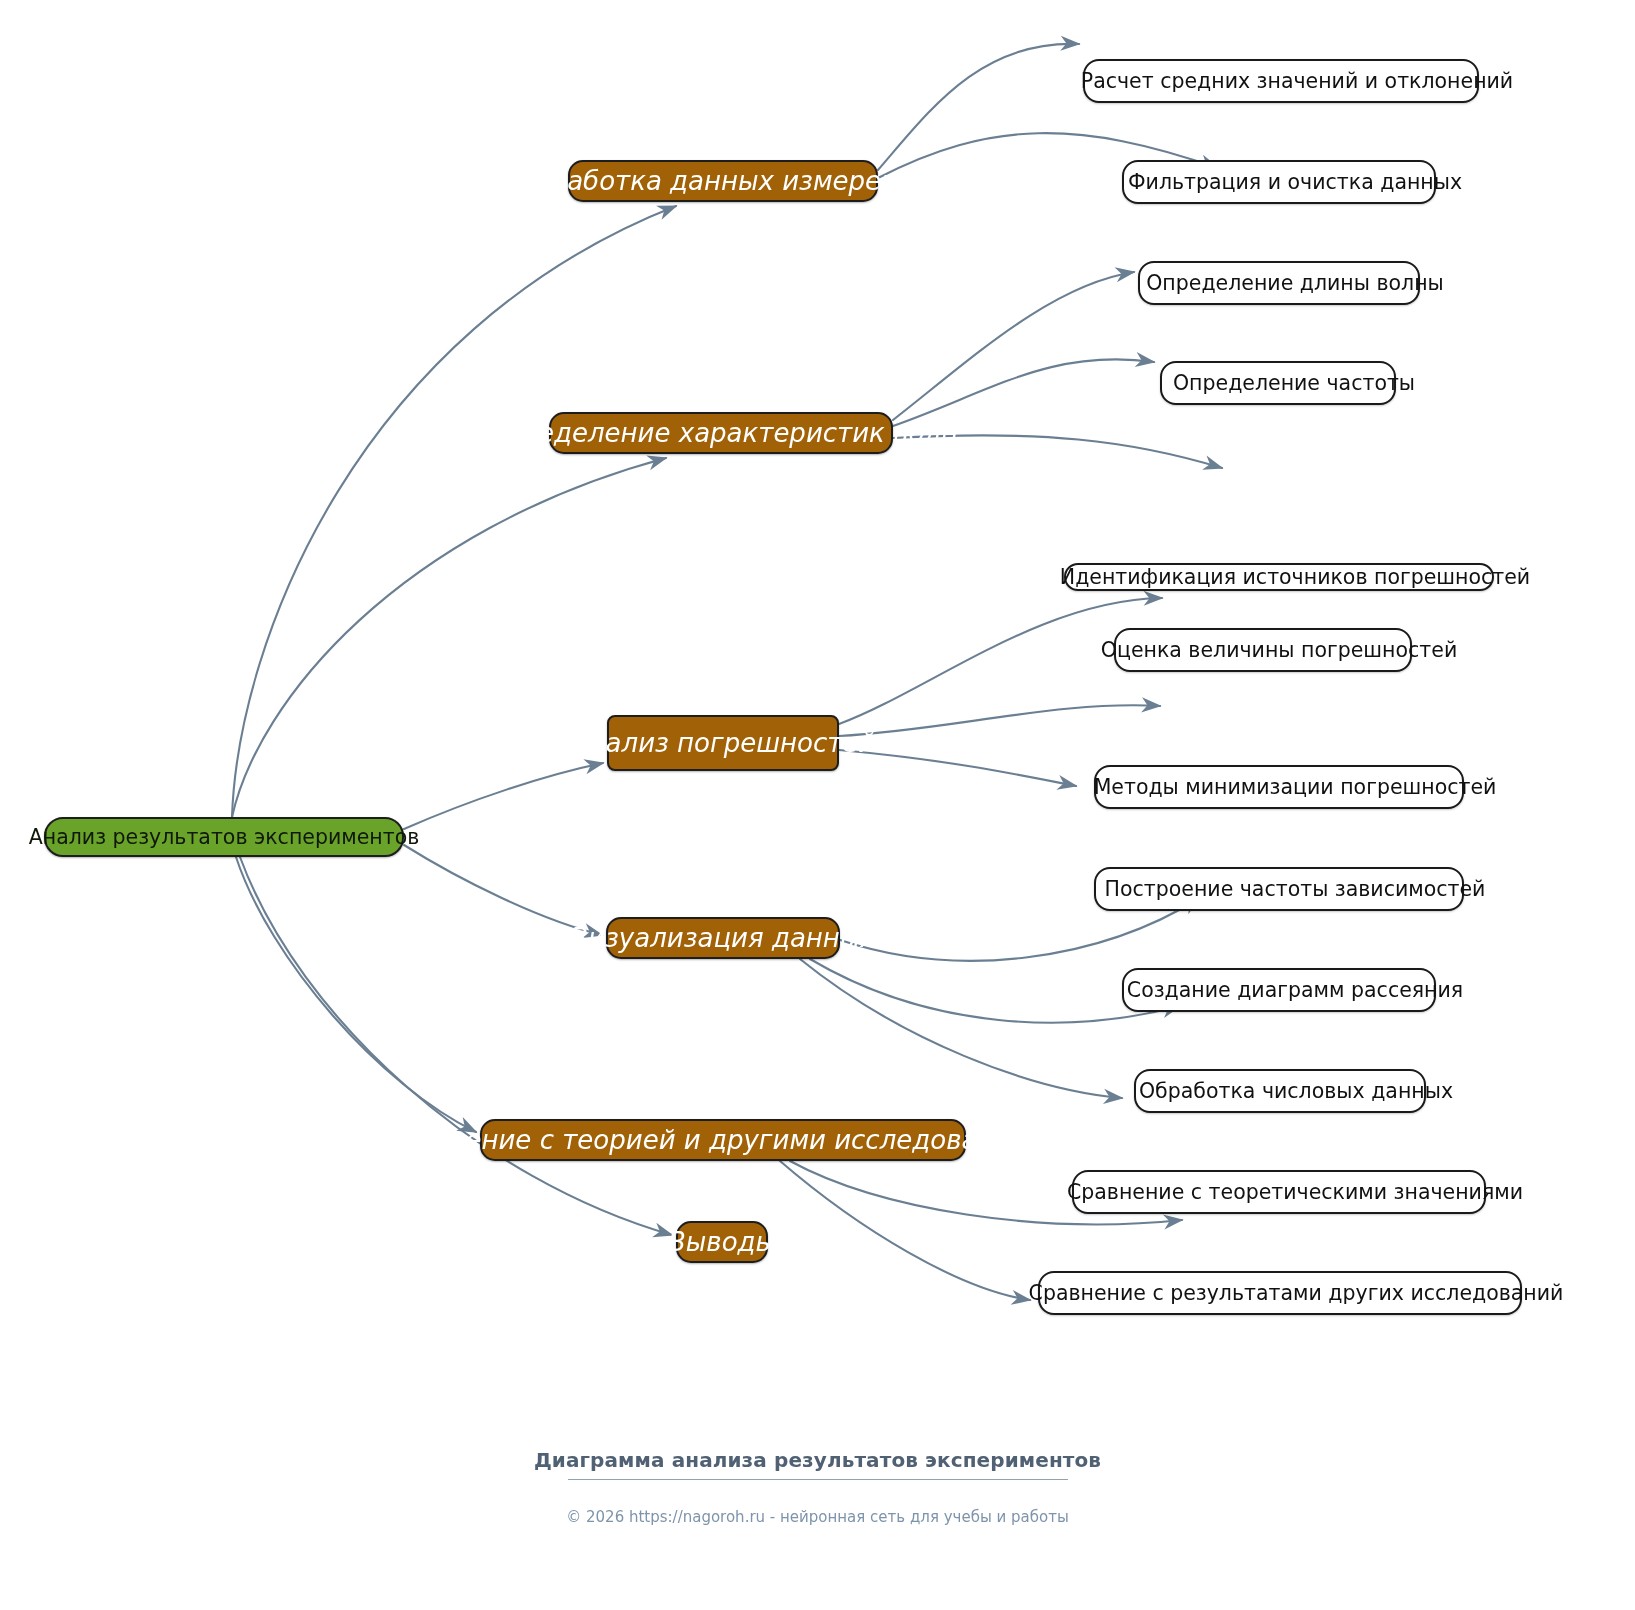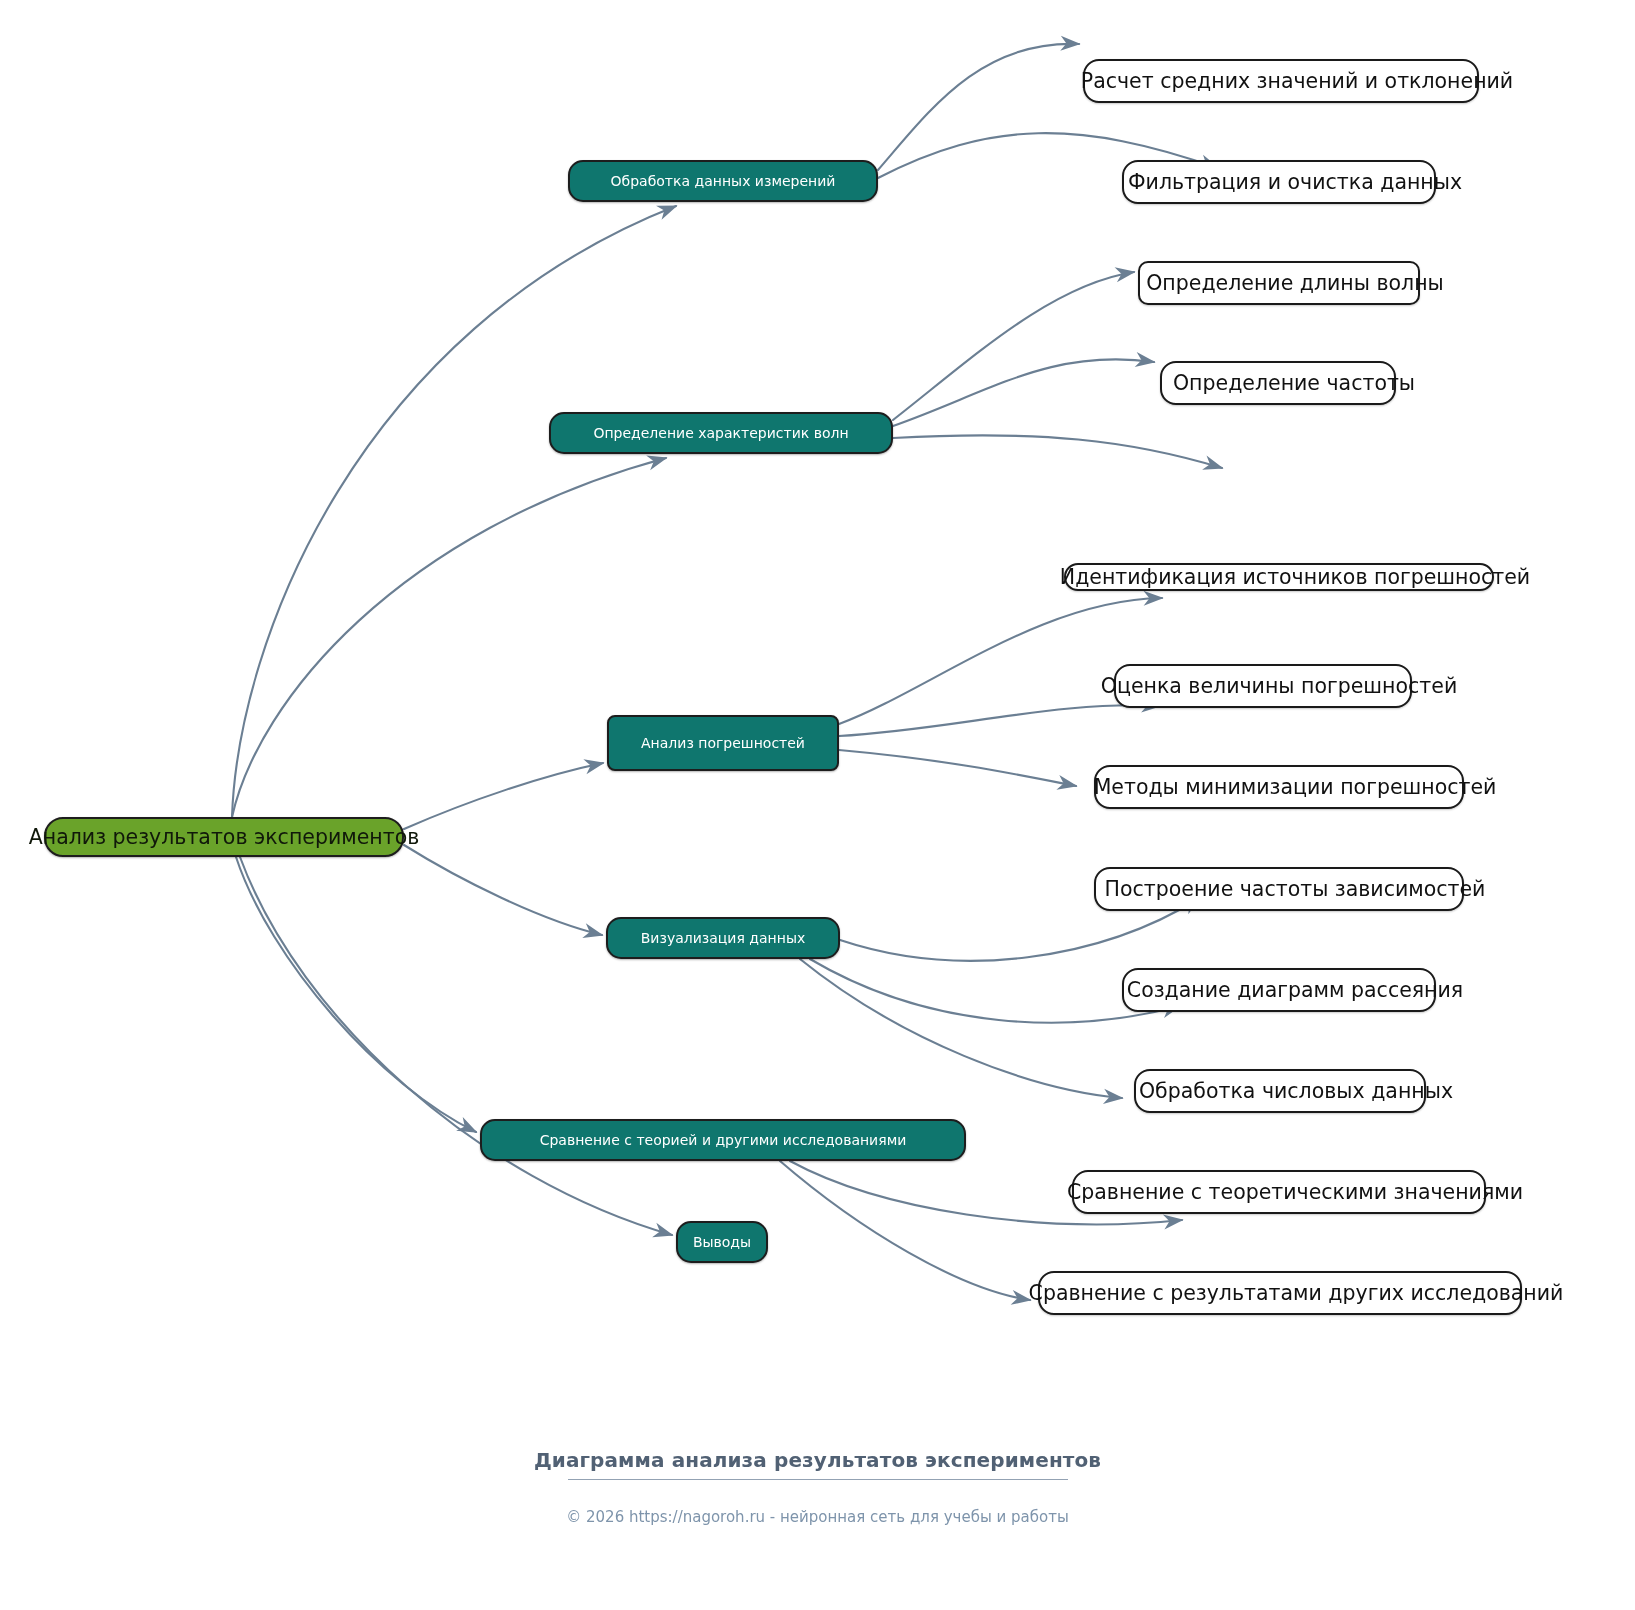--- a/index.html
+++ b/index.html
@@ -37,26 +37,27 @@
   }
   .node-root {
     background: #6aa32a;
     border: 2px solid #1d1d1d;
     color: #10180a;
     font-size: 20.5px;
     border-radius: 19px;
     box-shadow: 0 1px 2px rgba(0,0,0,0.30);
   }
   .node-branch {
-    background: #0f766e;
+    background: #a16207;
     border: 2px solid #1d1d1d;
     color: #ffffff;
-    font-size: 14px;
+    font-size: 26px;
     border-radius: 15px;
     box-shadow: 0 1px 2px rgba(0,0,0,0.30);
+    font-style: italic;
   }
   .node-leaf {
     background: #ffffff;
     border: 2px solid #1a1a1a;
     color: #111111;
     font-size: 20.5px;
     border-radius: 16px;
     box-shadow: 0 1px 2px rgba(0,0,0,0.22);
     padding-left: 32px;
   }
@@ -127,34 +128,34 @@
   <div class="node node-leaf" id="node-b1c1" style="left: 1083px; top: 59px; width: 396px; height: 44px;">
     <span>Расчет средних значений и отклонений</span>
   </div>
   <div class="node node-leaf" id="node-b1c2" style="left: 1122px; top: 160px; width: 314px; height: 44px;">
     <span>Фильтрация и очистка данных</span>
   </div>
 
   <div class="node node-branch" id="node-b2" style="left: 549px; top: 412px; width: 344px; height: 42px;">
     <span>Определение характеристик волн</span>
   </div>
-  <div class="node node-leaf" id="node-b2c1" style="left: 1138px; top: 261px; width: 282px; height: 44px; border-radius: 10px;">
+  <div class="node node-leaf" id="node-b2c1" style="left: 1138px; top: 261px; width: 282px; height: 44px;">
     <span>Определение длины волны</span>
   </div>
   <div class="node node-leaf" id="node-b2c2" style="left: 1160px; top: 361px; width: 236px; height: 44px;">
     <span>Определение частоты</span>
   </div>
 
   <div class="node node-branch" id="node-b3" style="left: 607px; top: 715px; width: 232px; height: 56px; border-radius: 8px;">
     <span>Анализ погрешностей</span>
   </div>
   <div class="node node-leaf" id="node-b3c1" style="left: 1064px; top: 563px; width: 430px; height: 28px;">
     <span>Идентификация источников погрешностей</span>
   </div>
-  <div class="node node-leaf" id="node-b3c2" style="left: 1114px; top: 664px; width: 298px; height: 44px;">
+  <div class="node node-leaf" id="node-b3c2" style="left: 1114px; top: 628px; width: 298px; height: 44px;">
     <span>Оценка величины погрешностей</span>
   </div>
   <div class="node node-leaf" id="node-b3c3" style="left: 1094px; top: 765px; width: 370px; height: 44px;">
     <span>Методы минимизации погрешностей</span>
   </div>
 
   <div class="node node-branch" id="node-b4" style="left: 606px; top: 917px; width: 234px; height: 42px;">
     <span>Визуализация данных</span>
   </div>
   <div class="node node-leaf" id="node-b4c1" style="left: 1094px; top: 867px; width: 370px; height: 44px;">

